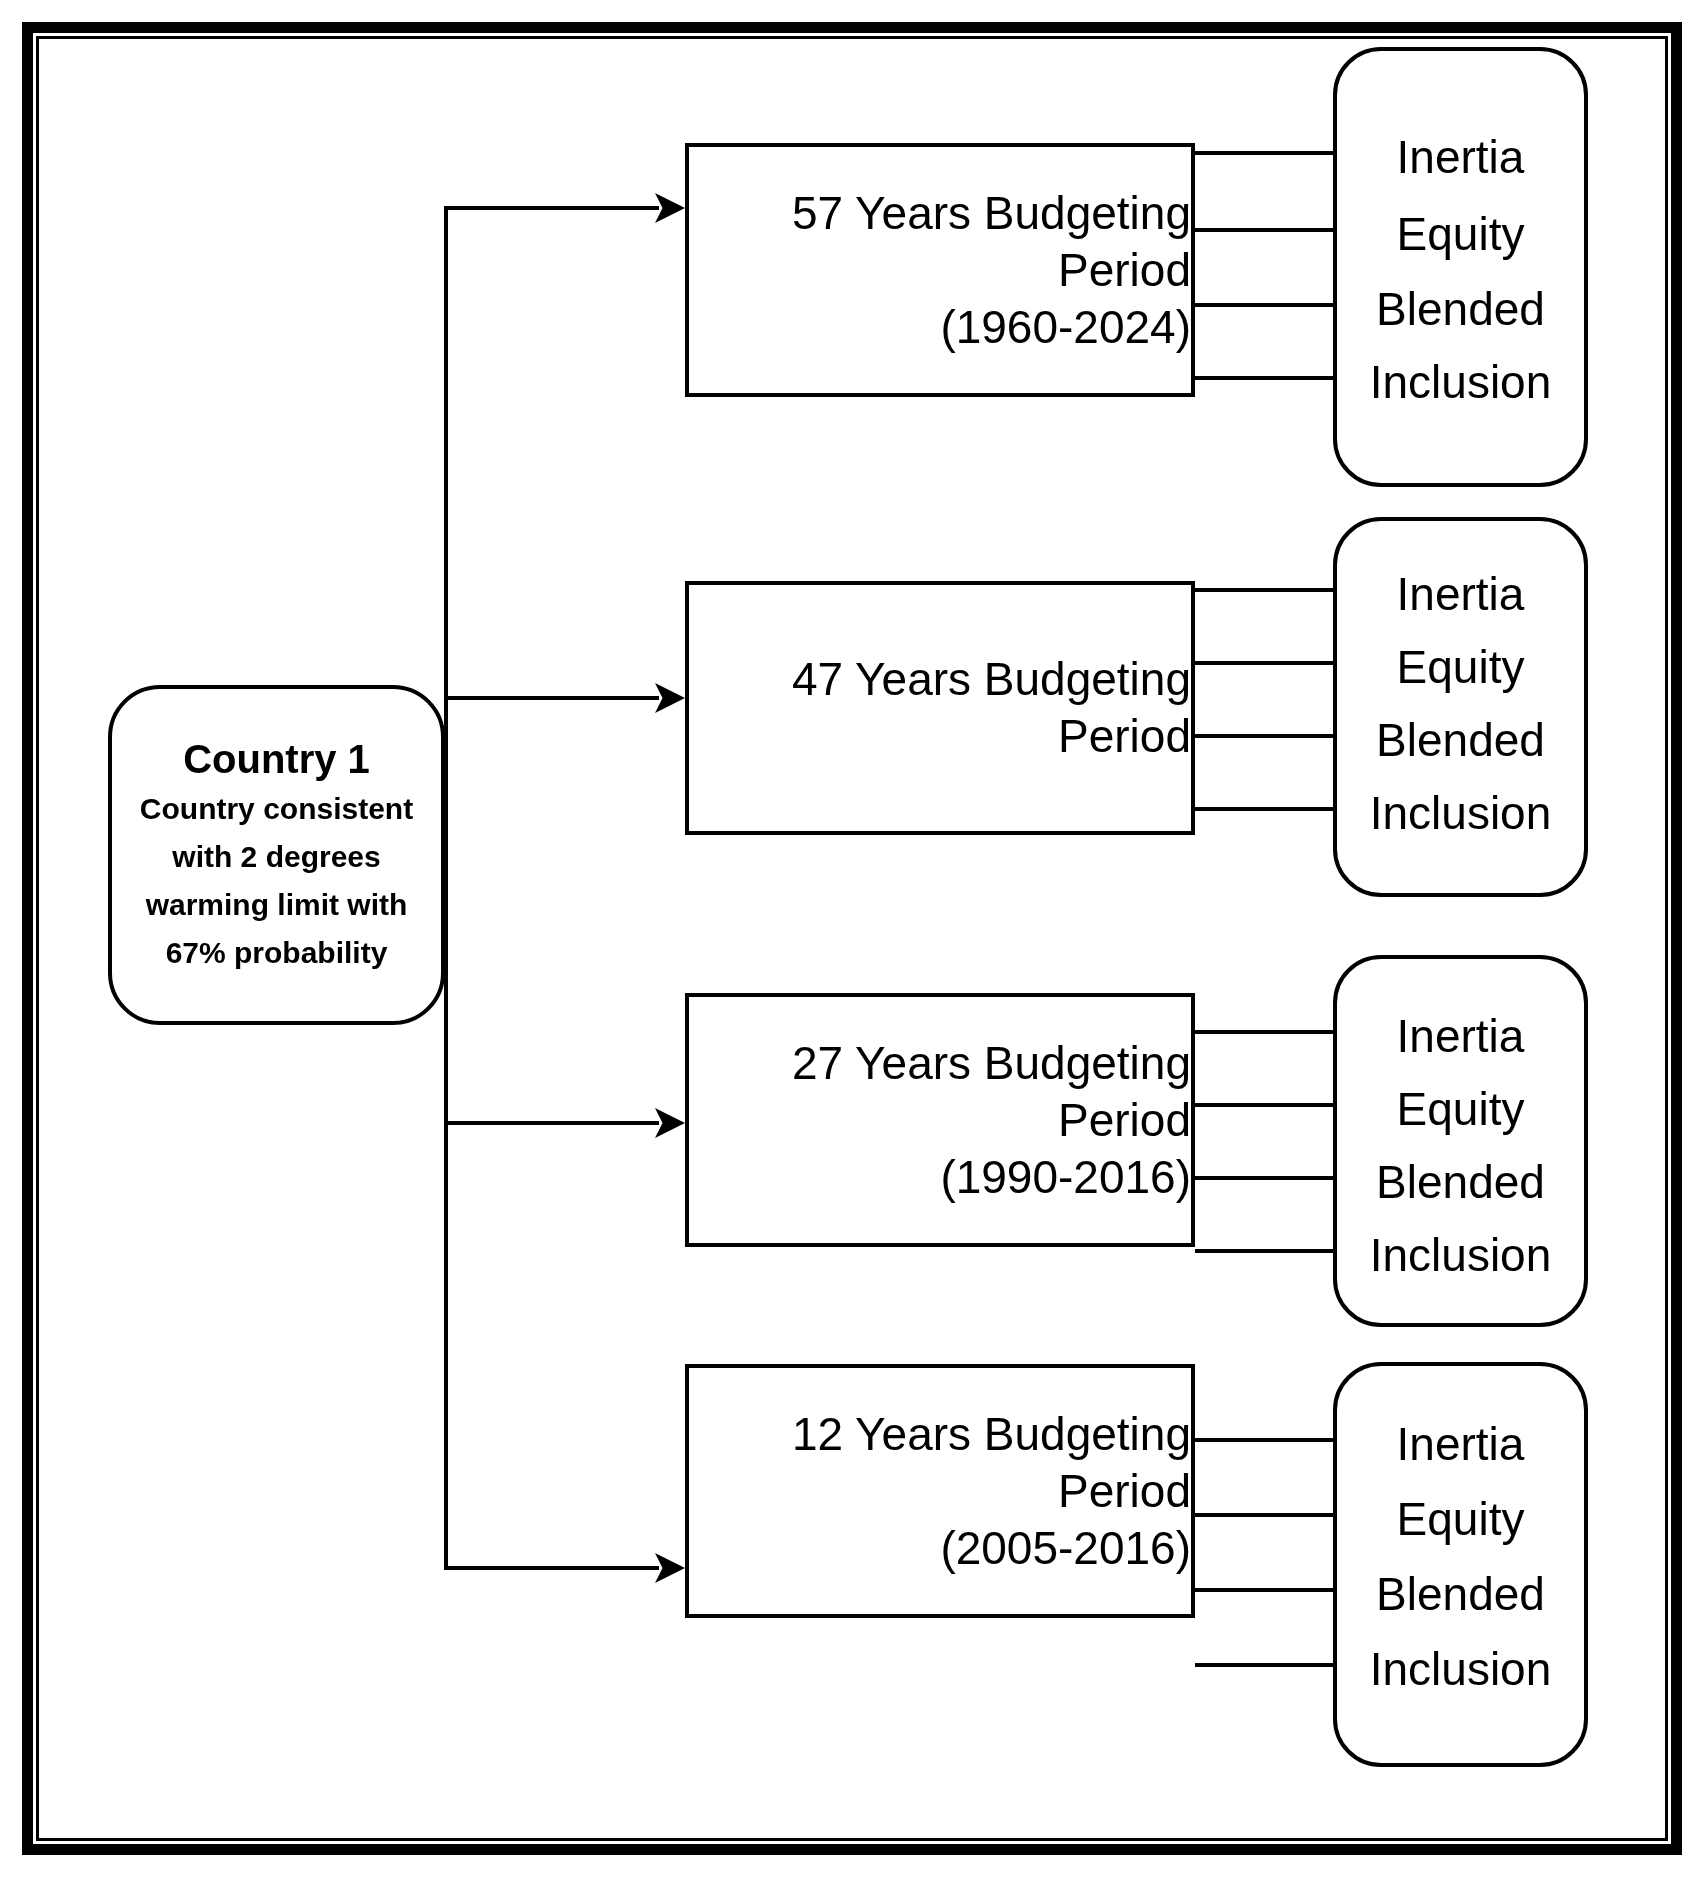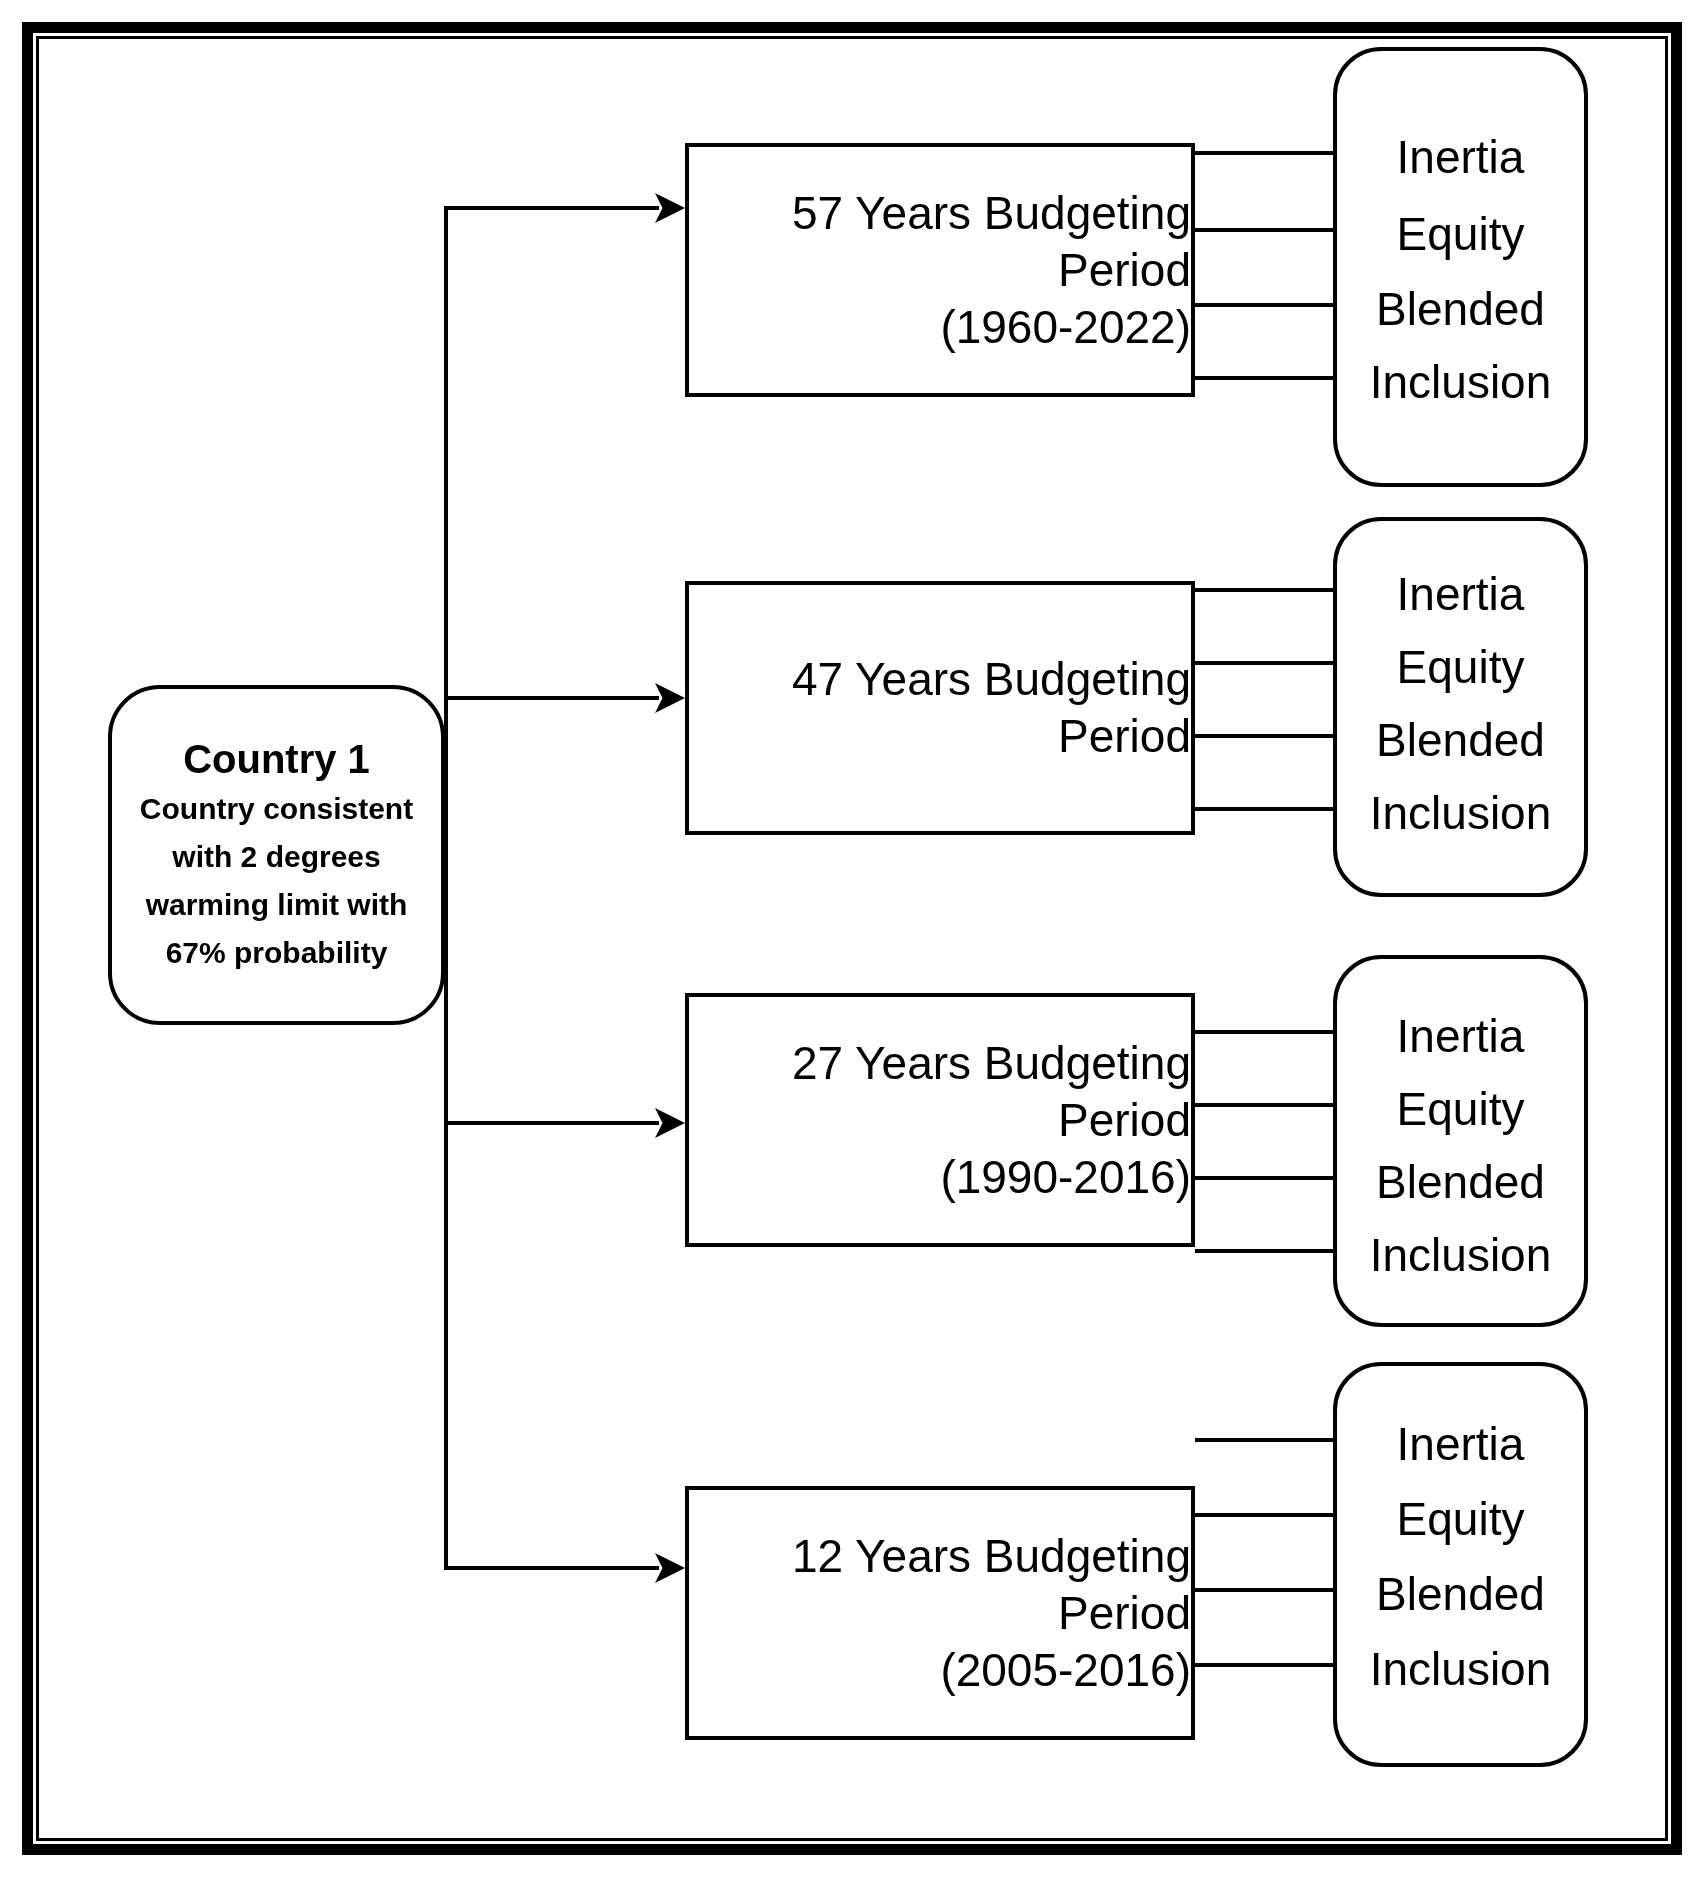--- a/index.html
+++ b/index.html
@@ -30,21 +30,21 @@
   }
   .root-title { font-size:40px; font-weight:bold; line-height:52px; }
   .root-line  { font-size:30px; font-weight:bold; line-height:48px; }
 
   .mid-node {
     left:685px; width:510px; height:254px;
     display:flex; flex-direction:column; justify-content:center; align-items:flex-end;
     text-align:center;
   }
   .mid-line { font-size:46px; line-height:57px; }
-  .m1{top:143px} .m2{top:581px} .m3{top:993px} .m4{top:1486px}
+  .m1{top:143px} .m2{top:581px} .m3{top:993px} .m4{top:1364px}
 
   .out-node { left:1333px; width:255px; border-radius:48px; }
   .o1{top:47px;  height:440px}
   .o2{top:517px; height:380px}
   .o3{top:955px; height:372px}
   .o4{top:1362px;height:405px}
   .out-label {
     position:absolute; left:0; width:100%; height:56px;
     display:flex; align-items:center; justify-content:center;
     font-size:46px;
@@ -106,21 +106,21 @@
   <span class="head"></span>
 </div>
 <div class="harrow branch b4">
   <span class="shaft"></span>
   <span class="head"></span>
 </div>
 
 <div class="node mid-node m1">
   <div class="mid-line">57 Years Budgeting</div>
   <div class="mid-line">Period</div>
-  <div class="mid-line">(1960-2022)</div>
+  <div class="mid-line">(1960-2024)</div>
 </div>
 <div class="harrow edge e11">
     <span class="shaft"></span>
     <span class="head"></span>
   </div>
 <div class="harrow edge e12">
     <span class="shaft"></span>
     <span class="head"></span>
   </div>
 <div class="harrow edge e13">

